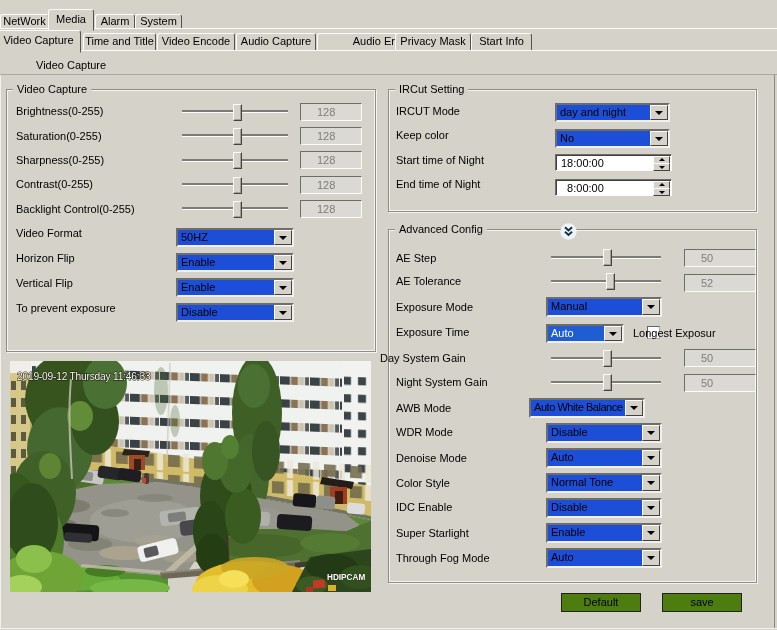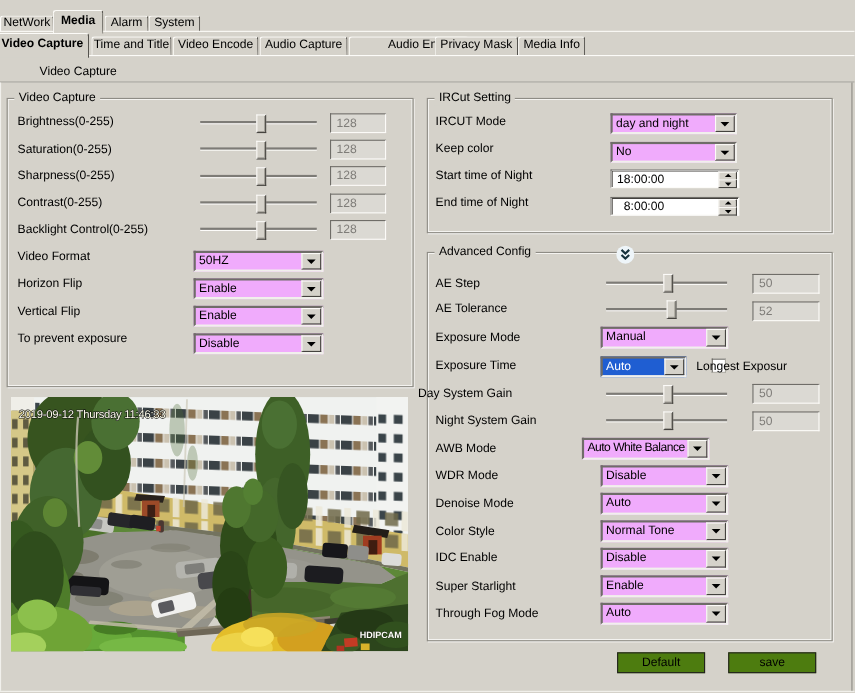--- a/index.html
+++ b/index.html
@@ -2,34 +2,34 @@
 <html><head>
 <meta charset="utf-8">
 <style>
 html,body{margin:0;padding:0;}
 body{width:777px;height:630px;overflow:hidden;position:relative;
   background:#d5d2ca;font-family:"Liberation Sans",sans-serif;font-size:11px;color:#000;}
 .abs{position:absolute;}
 .tab{position:absolute;background:#d5d2ca;border-style:solid;border-width:1px;
   border-color:#fcfbf8 #55534e #d5d2ca #fcfbf8;border-radius:3px 3px 0 0;
   text-align:center;z-index:2;}
-.tab.active{z-index:4;font-weight:bold;}
+.tab.active{z-index:4;}
 .hline{position:absolute;height:1px;background:#fcfbf8;z-index:3;}
 .gb{position:absolute;border:1px solid #8e8c85;
   box-shadow:inset 1px 1px 0 #f4f3f0, inset -1px -1px 0 #f4f3f0, 1px 1px 0 #f4f3f0;}
 .gb>span{position:absolute;top:-8px;left:6px;background:#d5d2ca;padding:0 4px;line-height:14px;}
 .lbl{position:absolute;height:14px;line-height:14px;white-space:nowrap;}
 .track{position:absolute;height:2px;background:#7d7b76;box-shadow:0 1px 0 #fdfcfa;}
 .thumb{position:absolute;width:7px;height:15px;background:#d5d2ca;
   border-style:solid;border-width:1px;border-color:#fcfbf8 #45433f #45433f #fcfbf8;
   box-shadow:inset -1px -1px 0 #a3a098;}
 .dinp{position:absolute;border-style:solid;border-width:1px;
   border-color:#6f6d68 #fcfbf8 #fcfbf8 #6f6d68;background:#dbd9d3;color:#7f7d79;
-  line-height:16px;padding-left:5px;}
-.combo{position:absolute;background:#f0abfc;border-style:solid;border-width:2px;
+  line-height:16px;padding-left:16px;}
+.combo{position:absolute;background:#1d4ed8;border-style:solid;border-width:2px;
   border-color:#6f6d68 #f1f0ec #f1f0ec #6f6d68;line-height:15px;}
 .combo .txt{position:absolute;left:3px;top:0;white-space:nowrap;}
 .cbtn{position:absolute;top:0;right:0;bottom:0;width:16px;background:#d5d2ca;
   border-style:solid;border-width:1px;border-color:#fcfbf8 #45433f #45433f #fcfbf8;}
 .cbtn i{position:absolute;left:50%;top:50%;margin:-2px 0 0 -4px;width:0;height:0;
   border:4px solid transparent;border-top:4px solid #000;border-bottom:none;}
 .spin{position:absolute;background:#fff;border-style:solid;border-width:1px;
   border-color:#6f6d68 #fcfbf8 #fcfbf8 #6f6d68;box-shadow:inset 1px 1px 0 #43413d;
   line-height:15px;}
 .spin .txt{position:absolute;left:5px;top:1px;}
@@ -52,21 +52,21 @@
 <div class="tab" style="left:95px;top:14px;width:38px;height:13px;line-height:13px;">Alarm</div>
 <div class="tab" style="left:135px;top:14px;width:45px;height:13px;line-height:13px;">System</div>
 
 <div class="hline" style="left:0;top:50px;width:777px;"></div>
 <div class="tab active" style="left:-4px;top:30px;width:83px;height:21px;line-height:19px;">Video Capture</div>
 <div class="tab" style="left:83px;top:33px;width:71px;height:16px;line-height:15px;">Time and Title</div>
 <div class="tab" style="left:157px;top:33px;width:76px;height:16px;line-height:15px;">Video Encode</div>
 <div class="tab" style="left:236px;top:33px;width:78px;height:16px;line-height:15px;">Audio Capture</div>
 <div class="tab" style="left:317px;top:33px;width:76px;height:16px;line-height:15px;padding-left:31px;">Audio Encode</div>
 <div class="tab" style="left:395px;top:33px;width:74px;height:16px;line-height:15px;">Privacy Mask</div>
-<div class="tab" style="left:471px;top:33px;width:59px;height:16px;line-height:15px;">Media Info</div>
+<div class="tab" style="left:471px;top:33px;width:59px;height:16px;line-height:15px;">Start Info</div>
 
 <div class="lbl" style="left:36px;top:58px;">Video Capture</div>
 
 <div class="abs" style="left:0;top:74px;width:777px;height:1px;background:#aaa8a1;"></div>
 <div class="abs" style="left:774px;top:75px;width:1px;height:554px;background:#8b8982;"></div>
 <div class="abs" style="left:0;top:628px;width:777px;height:1px;background:#f4f3ef;"></div>
 <div class="abs" style="left:0;top:75px;width:1px;height:553px;background:#f1f0ec;"></div>
 
 <div class="gb" style="left:6px;top:89px;width:368px;height:261px;">
     <span>Video Capture</span>

